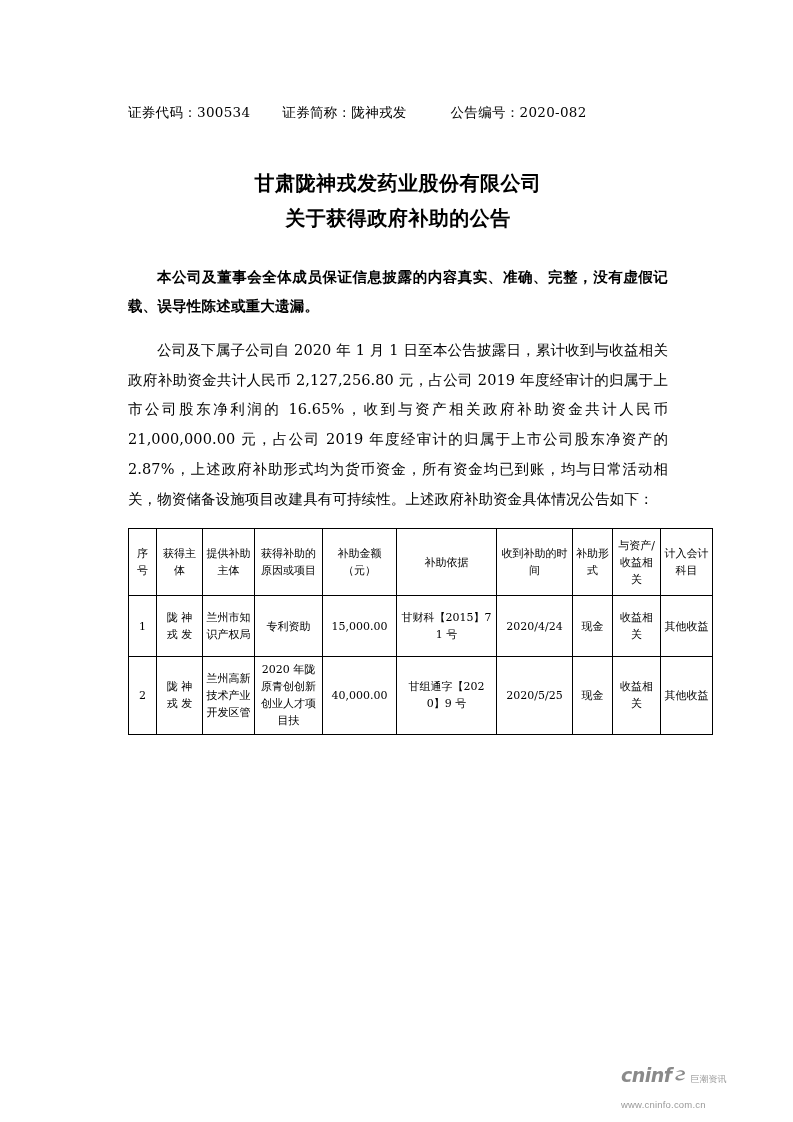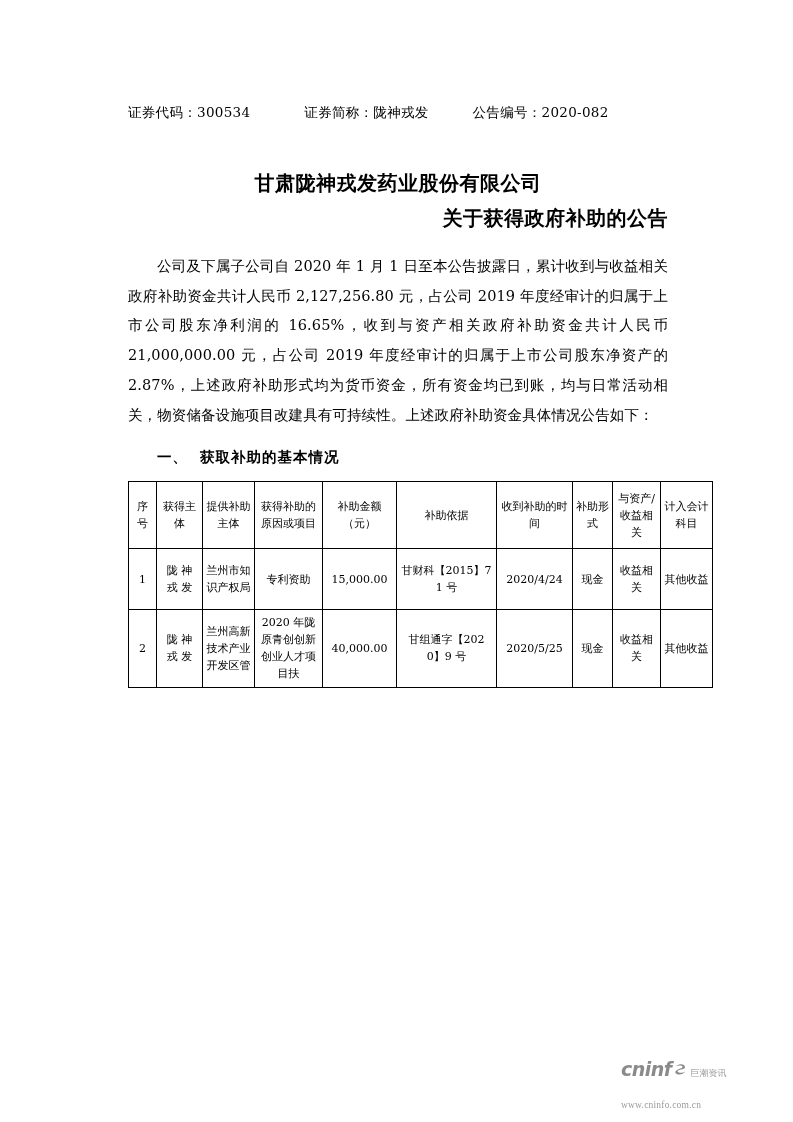--- a/index.html
+++ b/index.html
@@ -28,31 +28,31 @@
     width: 540px;
   }
   .header-line {
     display: flex;
     font-size: 13.5px;
     letter-spacing: 0.3px;
     margin-bottom: 44px;
     white-space: nowrap;
   }
   .header-line .seg1 { }
-  .header-line .seg2 { margin-left: 54px; }
+  .header-line .seg2 { margin-left: 32px; }
   .header-line .seg3 { margin-left: 44px; }
 
   .doc-title {
     text-align: center;
     font-size: 20px;
     font-weight: bold;
     line-height: 1.75;
     letter-spacing: 0.5px;
   }
-  .doc-title .l2 { display: block; text-align: right; }
+  .doc-title .l2 { display: block; }
 
   .notice {
     margin-top: 26px;
     font-size: 14.5px;
     font-weight: bold;
     line-height: 2.0;
     text-align: justify;
     text-indent: 2em;
     letter-spacing: 0.2px;
   }
@@ -142,50 +142,48 @@
     position: relative;
   }
   .logo-sub {
     font-family: "DejaVu Sans", "Liberation Sans", sans-serif;
     font-size: 9px;
     color: #9a9a9a;
     margin-left: 4px;
     text-align: center;
   }
   .logo-url {
-    font-family: Liberation Serif, serif;
+    font-family: Liberation Sans, sans-serif;
     font-size: 9.5px;
     color: #9a9a9a;
-    margin-top: 20px;
+    margin-top: 13px;
     letter-spacing: 0.2px;
   }
 </style>
 </head>
 <body>
 
 <div class="page">
   <div class="content">
 
     <div class="header-line">
       <span class="seg1">证券代码：300534</span>
       <span class="seg2">证券简称：陇神戎发</span>
       <span class="seg3">公告编号：2020-082</span>
     </div>
 
     <div class="doc-title">
       <span class="l1">甘肃陇神戎发药业股份有限公司</span>
       <span class="l2">关于获得政府补助的公告</span>
     </div>
 
+    <div class="notice">本公司及董事会全体成员保证信息披露的内容真实、准确、完整，没有虚假记载、误导性陈述或重大遗漏。</div>
 
     <p class="body-para justify-all">公司及下属子公司自 2020 年 1 月 1 日至本公告披露日，累计收到与收益相关政府补助资金共计人民币 2,127,256.80 元，占公司 2019 年度经审计的归属于上市公司股东净利润的 16.65%，收到与资产相关政府补助资金共计人民币 21,000,000.00 元，占公司 2019 年度经审计的归属于上市公司股东净资产的 2.87%，上述政府补助形式均为货币资金，所有资金均已到账，均与日常活动相关，物资储备设施项目改建具有可持续性。上述政府补助资金具体情况公告如下：</p>
 
-    <div class="section-head">
-      <span class="num">一、</span><span>获取补助的基本情况</span>
-    </div>
 
 
     <table class="grant-table">
       <colgroup>
         <col class="col-1">
           <col class="col-2">
           <col class="col-3">
           <col class="col-4">
           <col class="col-5">
         <col class="col-6">

